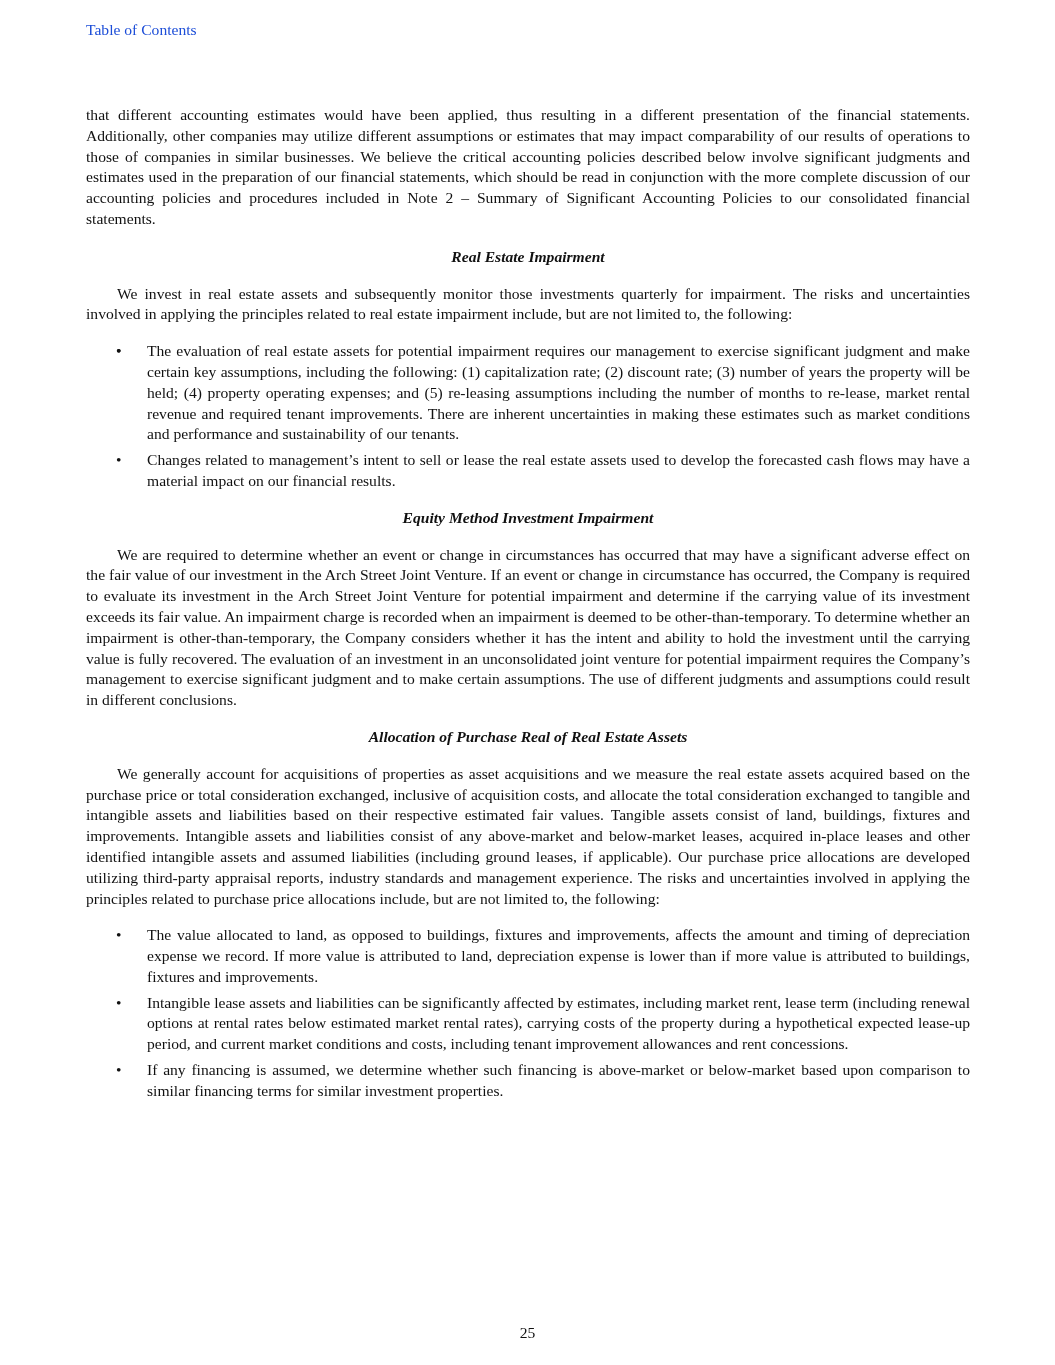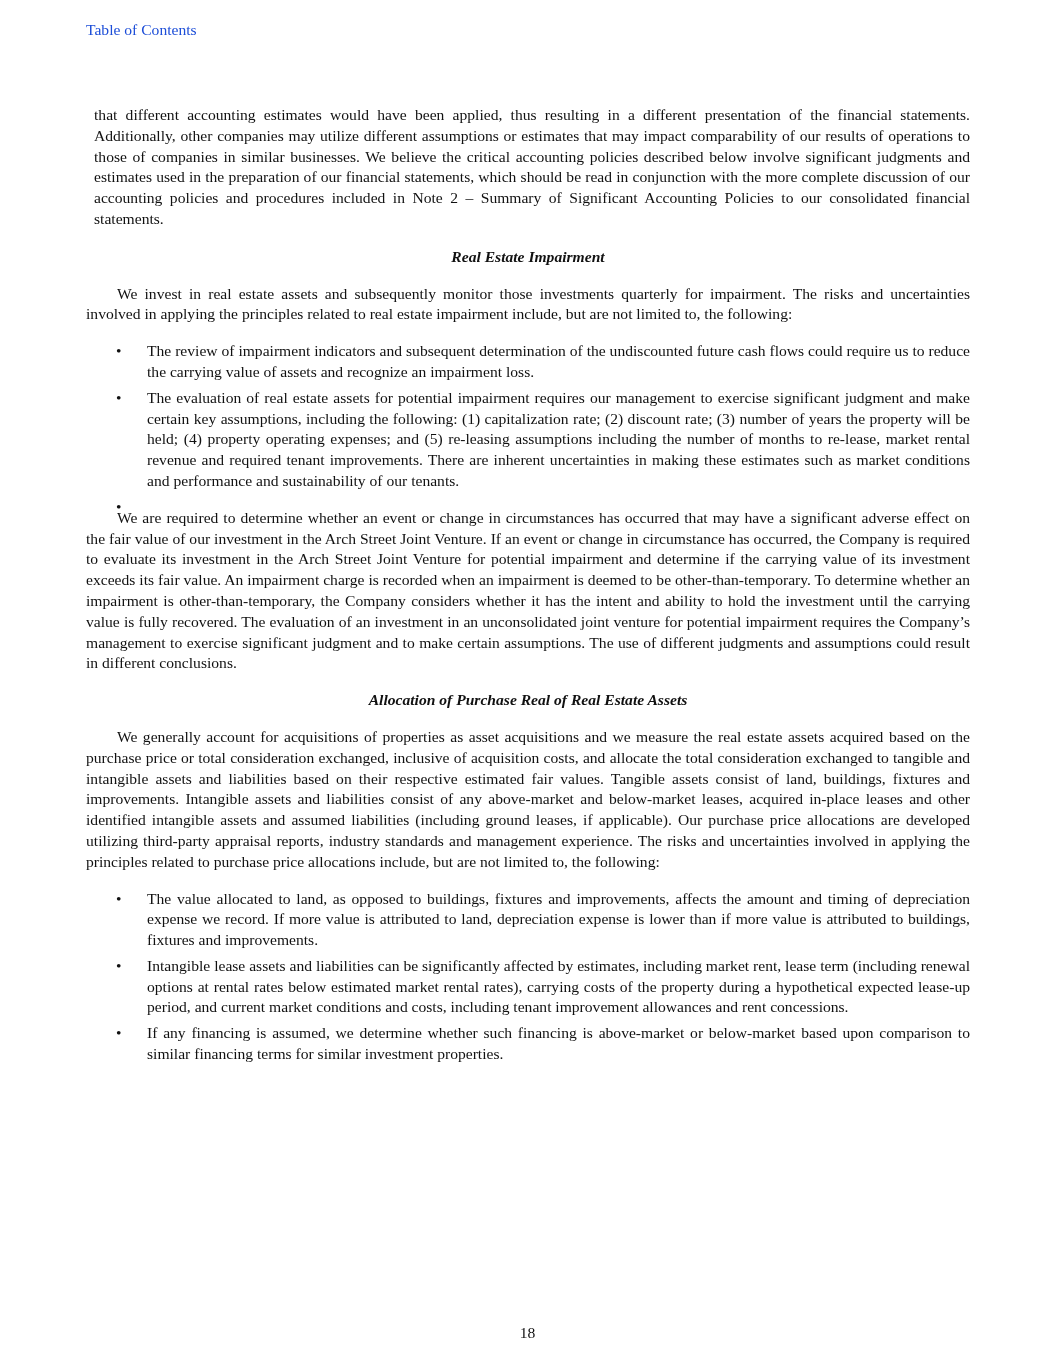--- a/index.html
+++ b/index.html
@@ -11,21 +11,21 @@
     line-height: 20.8px;
   }
   .toc-link {
     position: absolute; left: 86px; top: 20px;
     font-size: 15.6px; color: #1d4ed8; text-decoration: none;
   }
   .content {
     position: absolute; left: 86px; top: 105px; width: 884px;
   }
   p { margin: 0; text-align: justify; }
-  .para-first { margin-bottom: 17px; margin-left: 8px; }
+  .para-first { margin-bottom: 17px; }
   .indent { text-indent: 31px; margin-top: 8px; }
   h3 {
     margin: 0; font-size: 15.6px; font-style: italic; font-weight: bold;
     line-height: 20.8px;
   }
   .section-heading { margin-bottom: 16px; text-align: center; }
   .section-para { margin-bottom: 16px; }
   ul.bullets { list-style: none; margin: 0 0 16px 0; padding: 0; }
   ul.bullets li {
     position: relative; padding-left: 61px; text-align: justify;
@@ -44,29 +44,30 @@
 <body>
 
 <a class="toc-link">Table of Contents</a>
 
 <div class="content">
   <p class="para-first">that different accounting estimates would have been applied, thus resulting in a different presentation of the financial statements. Additionally, other companies may utilize different assumptions or estimates that may impact comparability of our results of operations to those of companies in similar businesses. We believe the critical accounting policies described below involve significant judgments and estimates used in the preparation of our financial statements, which should be read in conjunction with the more complete discussion of our accounting policies and procedures included in Note 2 – Summary of Significant Accounting Policies to our consolidated financial statements.</p>
 
   <h3 class="section-heading">Real Estate Impairment</h3>
   <p class="indent section-para">We invest in real estate assets and subsequently monitor those investments quarterly for impairment. The risks and uncertainties involved in applying the principles related to real estate impairment include, but are not limited to, the following:</p>
   <ul class="bullets">
-    <li><span class="bullet-mark">•</span><span>The review of impairment indicators and subsequent determination of the undiscounted future cash flows could require us to reduce the carrying value of assets and recognize an impairment loss.</span></li>
+    <li><span class="bullet-mark">•</span></li>
     <li><span class="bullet-mark">•</span><span>The evaluation of real estate assets for potential impairment requires our management to exercise significant judgment and make certain key assumptions, including the following: (1) capitalization rate; (2) discount rate; (3) number of years the property will be held; (4) property operating expenses; and (5) re-leasing assumptions including the number of months to re-lease, market rental revenue and required tenant improvements. There are inherent uncertainties in making these estimates such as market conditions and performance and sustainability of our tenants.</span></li>
-    <li><span class="bullet-mark">•</span></li>
+    <li><span class="bullet-mark">•</span><span>Changes related to management’s intent to sell or lease the real estate assets used to develop the forecasted cash flows may have a material impact on our financial results.</span></li>
   </ul>
 
+  <h3 class="section-heading">Equity Method Investment Impairment</h3>
   <p class="indent section-para">We are required to determine whether an event or change in circumstances has occurred that may have a significant adverse effect on the fair value of our investment in the Arch Street Joint Venture. If an event or change in circumstance has occurred, the Company is required to evaluate its investment in the Arch Street Joint Venture for potential impairment and determine if the carrying value of its investment exceeds its fair value. An impairment charge is recorded when an impairment is deemed to be other-than-temporary. To determine whether an impairment is other-than-temporary, the Company considers whether it has the intent and ability to hold the investment until the carrying value is fully recovered. The evaluation of an investment in an unconsolidated joint venture for potential impairment requires the Company’s management to exercise significant judgment and to make certain assumptions. The use of different judgments and assumptions could result in different conclusions.</p>
 
   <h3 class="section-heading">Allocation of Purchase Real of Real Estate Assets</h3>
   <p class="indent section-para">We generally account for acquisitions of properties as asset acquisitions and we measure the real estate assets acquired based on the purchase price or total consideration exchanged, inclusive of acquisition costs, and allocate the total consideration exchanged to tangible and intangible assets and liabilities based on their respective estimated fair values. Tangible assets consist of land, buildings, fixtures and improvements. Intangible assets and liabilities consist of any above-market and below-market leases, acquired in-place leases and other identified intangible assets and assumed liabilities (including ground leases, if applicable). Our purchase price allocations are developed utilizing third-party appraisal reports, industry standards and management experience. The risks and uncertainties involved in applying the principles related to purchase price allocations include, but are not limited to, the following:</p>
   <ul class="bullets">
     <li><span class="bullet-mark">•</span><span>The value allocated to land, as opposed to buildings, fixtures and improvements, affects the amount and timing of depreciation expense we record. If more value is attributed to land, depreciation expense is lower than if more value is attributed to buildings, fixtures and improvements.</span></li>
     <li><span class="bullet-mark">•</span><span>Intangible lease assets and liabilities can be significantly affected by estimates, including market rent, lease term (including renewal options at rental rates below estimated market rental rates), carrying costs of the property during a hypothetical expected lease-up period, and current market conditions and costs, including tenant improvement allowances and rent concessions.</span></li>
     <li><span class="bullet-mark">•</span><span>If any financing is assumed, we determine whether such financing is above-market or below-market based upon comparison to similar financing terms for similar investment properties.</span></li>
   </ul>
 </div>
 
-<div class="page-number">18</div>
+<div class="page-number">25</div>
 
 </body></html>

